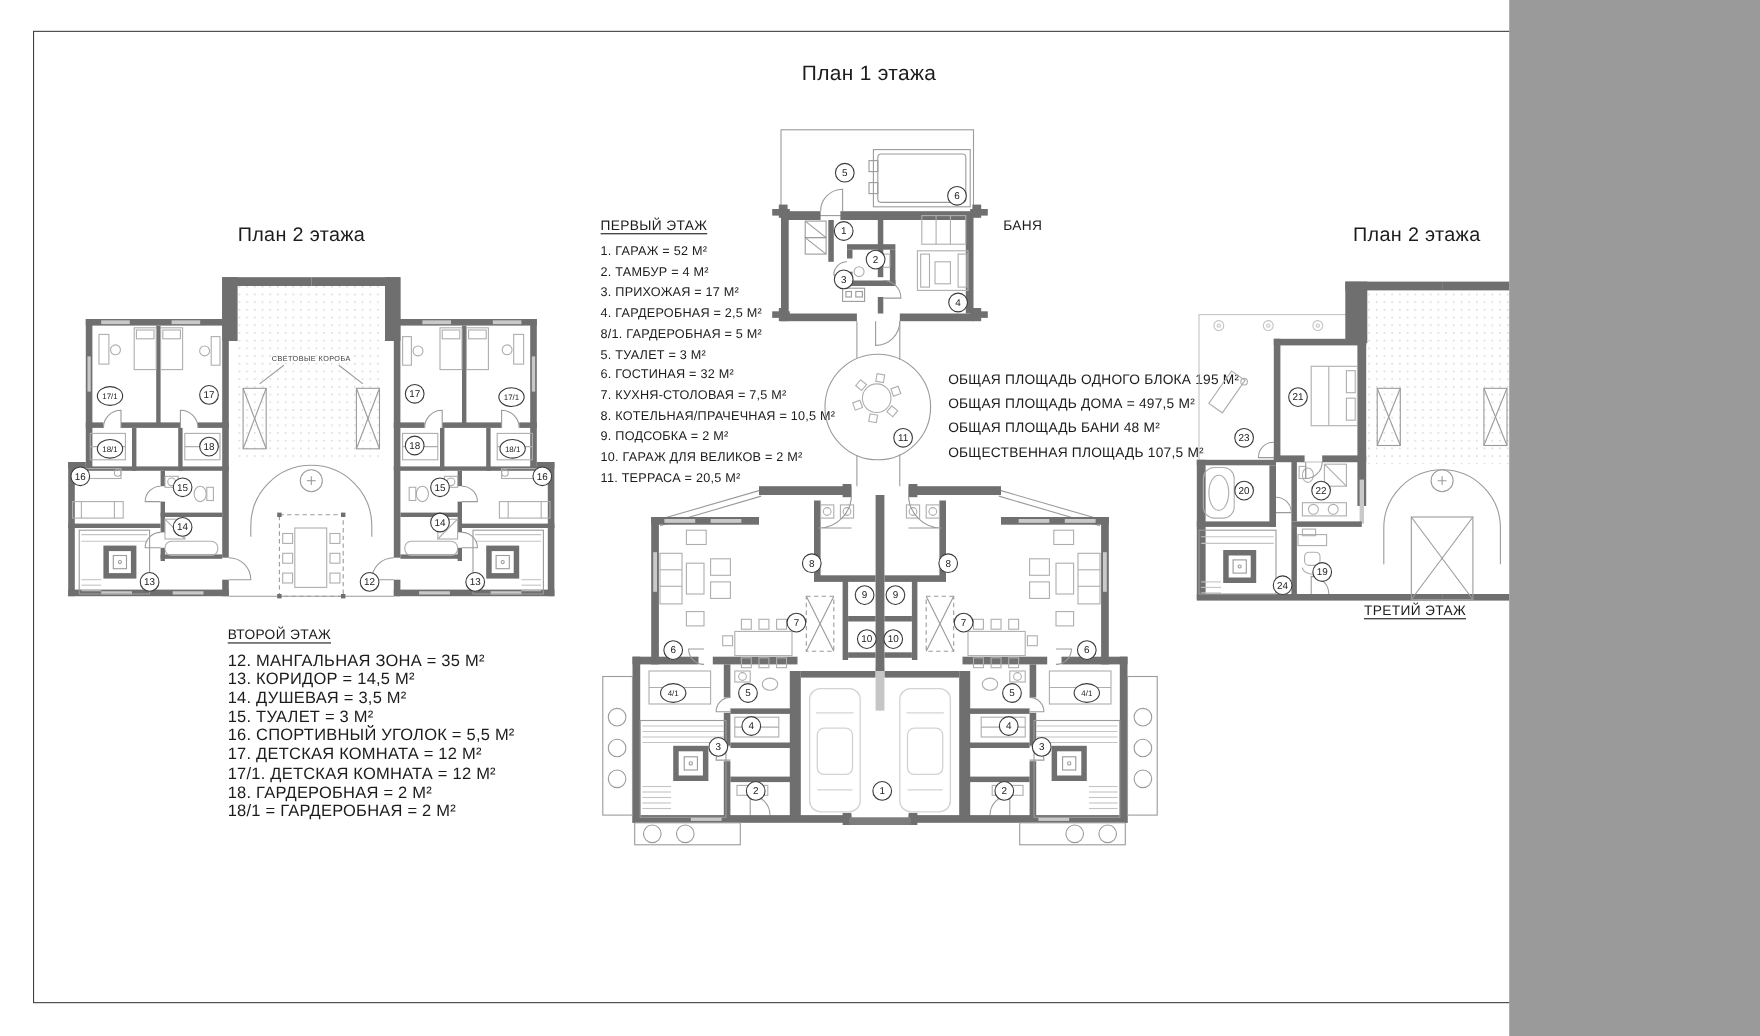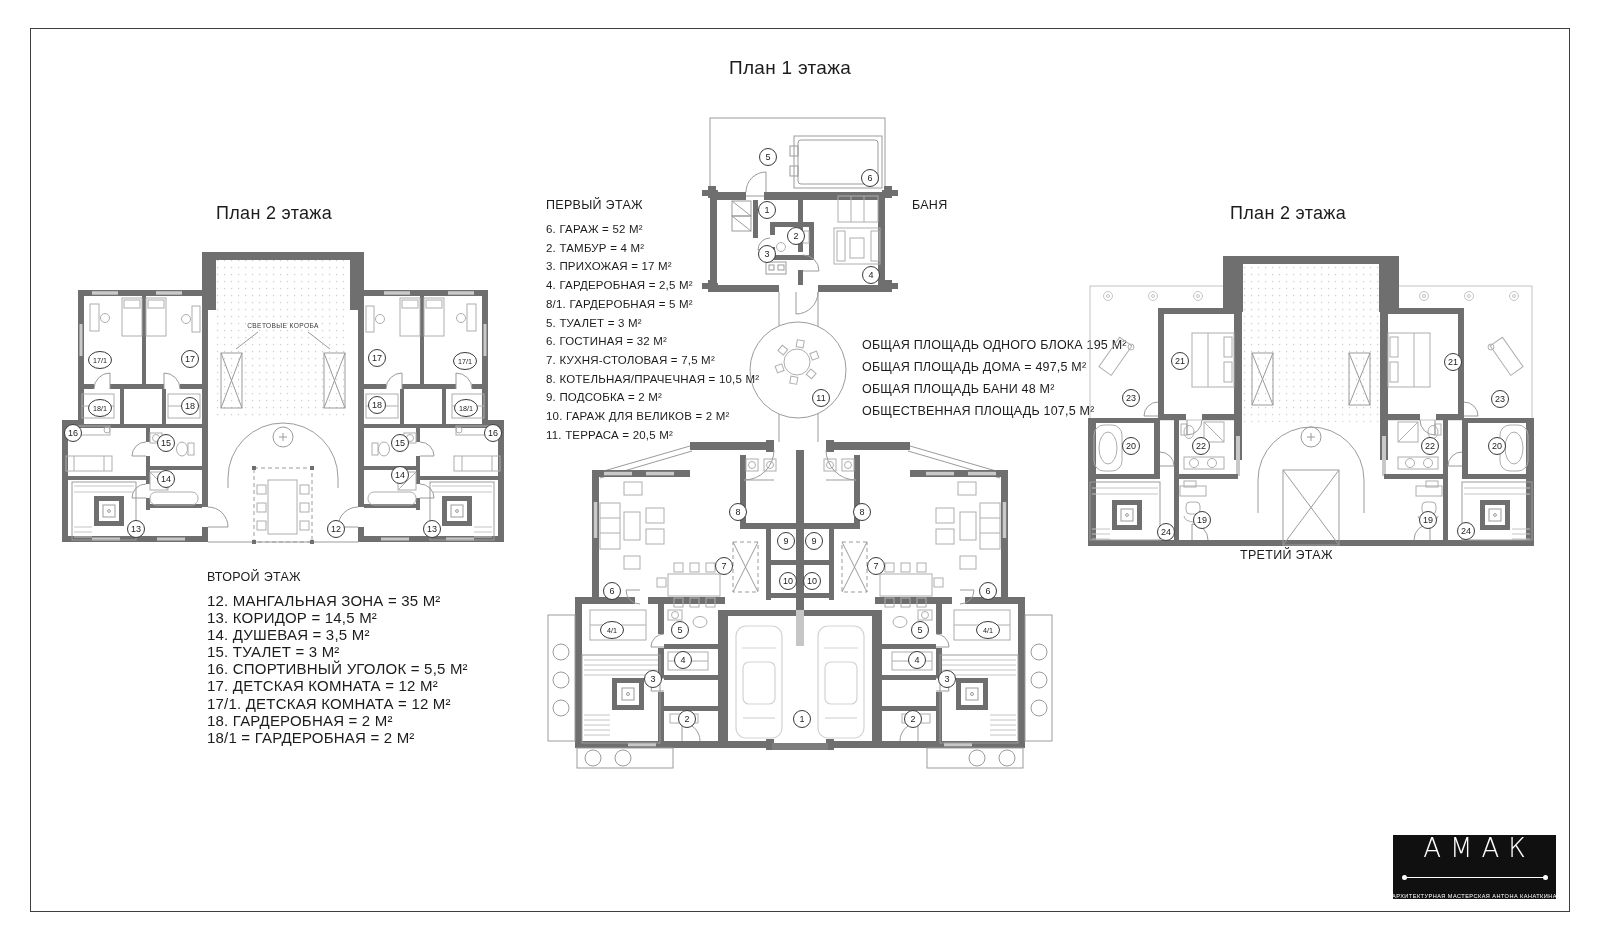--- a/index.html
+++ b/index.html
@@ -1,23 +1,23 @@
 <!DOCTYPE html>
 <html><head>
 <meta charset="utf-8">
 <style>
   html,body{margin:0;padding:0;background:#9a9a9a}
-  .sheet{position:relative;width:1600px;height:942px;background:#ffffff;
+  .sheet{position:relative;width:1372px;height:942px;background:#ffffff;
          font-family:"Liberation Sans",sans-serif;color:#1c1c1c;overflow:hidden}
   .frame{position:absolute;left:30px;top:28px;width:1540px;height:884px;
          border:1.5px solid #3f3f3f;box-sizing:border-box}
   .title{position:absolute;width:220px;text-align:center;font-size:19px;
          letter-spacing:.3px;white-space:nowrap}
   .legend{position:absolute}
-  .legend-title{font-size:12.5px;letter-spacing:.3px;
+  .legend-title{font-size:12.5px;letter-spacing:.3px;text-decoration:underline;
                 text-underline-offset:3px;margin-bottom:8px;white-space:nowrap}
   .legend-title.nounder{text-decoration:none}
   .legend-item{font-size:11.5px;line-height:18.7px;letter-spacing:.2px;white-space:nowrap}
   .legend.compact .legend-item{font-size:15px;line-height:17.1px}
   .legend.totals .legend-item{font-size:12.5px;line-height:22px}
   svg.plan{position:absolute;overflow:visible}
   .w{fill:#6f6f6f}
   .wd{fill:#7d7d7d}
   .wl{fill:#c9c9c9}
   .ins{fill:#c6c6c6}
@@ -48,21 +48,21 @@
 <div class="sheet">
   <div class="frame"></div>
 
   <div class="title" style="left:680px;top:57px">План 1 этажа</div>
   <div class="title" style="left:164px;top:203px;font-size:18px">План 2 этажа</div>
   <div class="title" style="left:1178px;top:203px;font-size:18px">План 2 этажа</div>
 
   <div class="legend" style="left:546px;top:198px">
     <div class="legend-title">ПЕРВЫЙ ЭТАЖ</div>
     <div>
-        <div class="legend-item">6. ГАРАЖ = 52 М²</div>
+        <div class="legend-item">1. ГАРАЖ = 52 М²</div>
         <div class="legend-item">2. ТАМБУР = 4 М²</div>
         <div class="legend-item">3. ПРИХОЖАЯ = 17 М²</div>
         <div class="legend-item">4. ГАРДЕРОБНАЯ = 2,5 М²</div>
         <div class="legend-item">8/1. ГАРДЕРОБНАЯ = 5 М²</div>
         <div class="legend-item">5. ТУАЛЕТ = 3 М²</div>
         <div class="legend-item">6. ГОСТИНАЯ = 32 М²</div>
         <div class="legend-item">7. КУХНЯ-СТОЛОВАЯ = 7,5 М²</div>
         <div class="legend-item">8. КОТЕЛЬНАЯ/ПРАЧЕЧНАЯ = 10,5 М²</div>
         <div class="legend-item">9. ПОДСОБКА = 2 М²</div>
         <div class="legend-item">10. ГАРАЖ ДЛЯ ВЕЛИКОВ = 2 М²</div>

